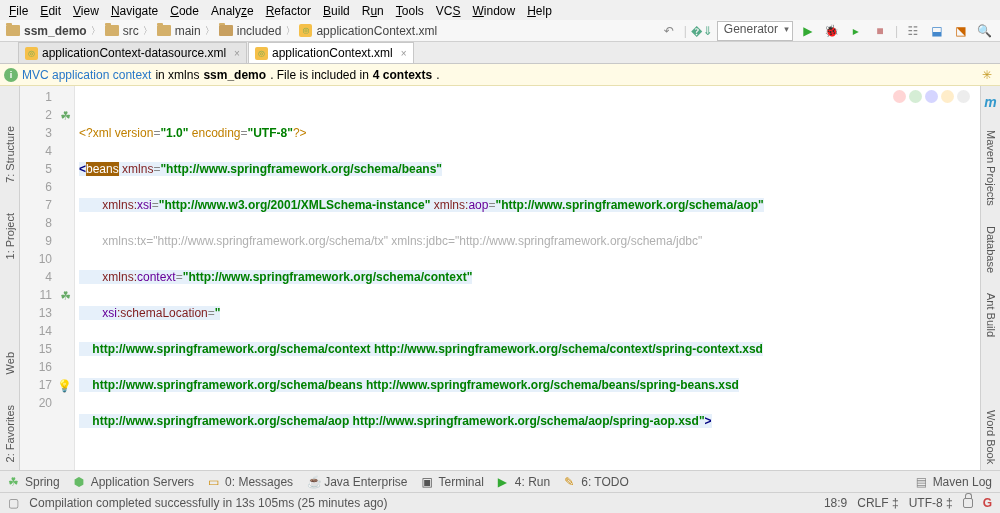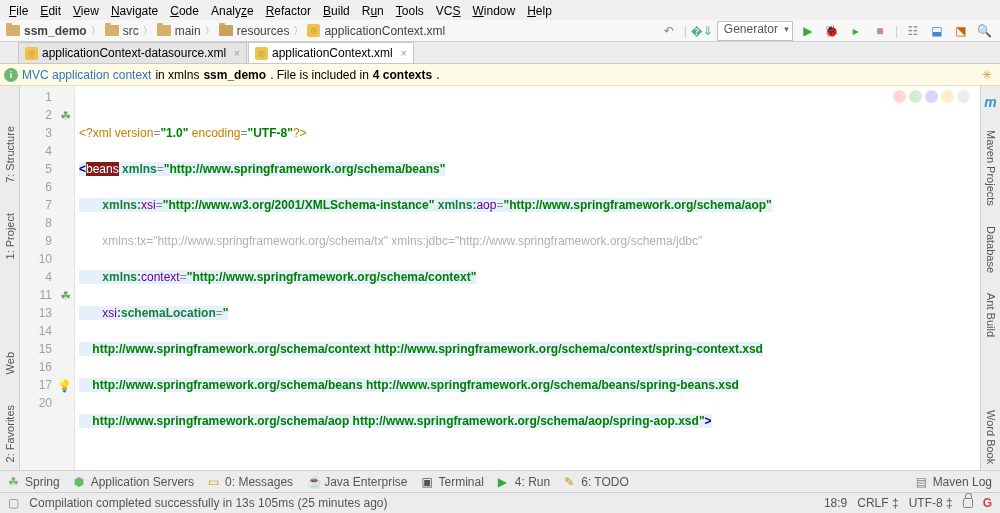--- a/index.html
+++ b/index.html
@@ -30,25 +30,25 @@
 .vlabel { writing-mode: vertical-rl; transform: rotate(180deg); font-size: 11px; color: #555; display: flex; align-items: center; gap: 3px; }
 .right-tools { width: 20px; background: #ececec; border-left: 1px solid #d0d0d0; display: flex; flex-direction: column; align-items: center; gap: 20px; padding-top: 8px; }
 .vlabel-r { writing-mode: vertical-rl; font-size: 11px; color: #555; display: flex; align-items: center; gap: 3px; }
 .editor-wrap { flex: 1; display: flex; background: #fff; position: relative; }
 .gutter { width: 55px; background: #f4f4f4; border-right: 1px solid #e4e4e4; text-align: right; padding: 2px 22px 2px 4px; color: #a0a0a0; font-family: Consolas, monospace; font-size: 12px; line-height: 18px; position: relative; }
 .gutter .ln { height: 18px; }
 .gutter-ico { position: absolute; right: 3px; width: 14px; height: 14px; }
 .code { flex: 1; font-family: Consolas, "Courier New", monospace; font-size: 12.5px; line-height: 18px; padding: 2px 4px; white-space: pre; overflow: hidden; position: relative; }
 .code-line { height: 18px; }
 .hi { background: #e6f0fa; }
-.sel { background: #7f1d1d; color: #fff; }
+.sel { background: #a16207; color: #fff; }
 .t-decl { color: #c08000; }
 .t-tag { color: #000080; font-weight: bold; }
 .t-ns { color: #660099; }
-.t-attr { color: #15803d; font-weight: bold; }
+.t-attr { color: #7f1d1d; }
 .t-str { color: #008000; font-weight: bold; }
 .t-gray { color: #b0b0b0; }
 .t-pun { color: #888; }
 .circles { position: absolute; top: 4px; right: 10px; display: flex; gap: 3px; }
 .circ { width: 13px; height: 13px; border-radius: 50%; opacity: .35; }
 .bottom-tools { height: 22px; background: #ececec; border-top: 1px solid #d0d0d0; display: flex; align-items: center; padding: 0 8px; gap: 14px; }
 .bt-item { display: flex; align-items: center; gap: 4px; color: #555; }
 .bt-ico { width: 13px; height: 13px; display: inline-block; }
 .status { height: 21px; background: #ececec; border-top: 1px solid #d0d0d0; display: flex; align-items: center; padding: 0 8px; gap: 10px; color: #555; }
 .status-right { margin-left: auto; display: flex; align-items: center; gap: 10px; }
@@ -78,21 +78,21 @@
   <span class="folder-ico"></span>
   <span class="bc-item" style="font-weight:bold">ssm_demo</span>
   <span class="bc-sep">〉</span>
   <span class="folder-ico"></span>
   <span class="bc-item">src</span>
   <span class="bc-sep">〉</span>
   <span class="folder-ico"></span>
   <span class="bc-item">main</span>
   <span class="bc-sep">〉</span>
   <span class="folder-ico" style="background:#c8a060"></span>
-  <span class="bc-item">resources</span>
+  <span class="bc-item">included</span>
   <span class="bc-sep">〉</span>
   <span class="xml-ico">◎</span>
   <span class="bc-item">applicationContext.xml</span>
 
   <div class="nav-right">
     <span class="nav-btn" style="color:#888">↶</span>
     <span style="color:#ccc">|</span>
     <span class="nav-btn" style="color:#5a8">�⇓</span>
     <span class="combo">Generator</span>
     <span class="nav-btn" style="color:#3a3">▶</span>

